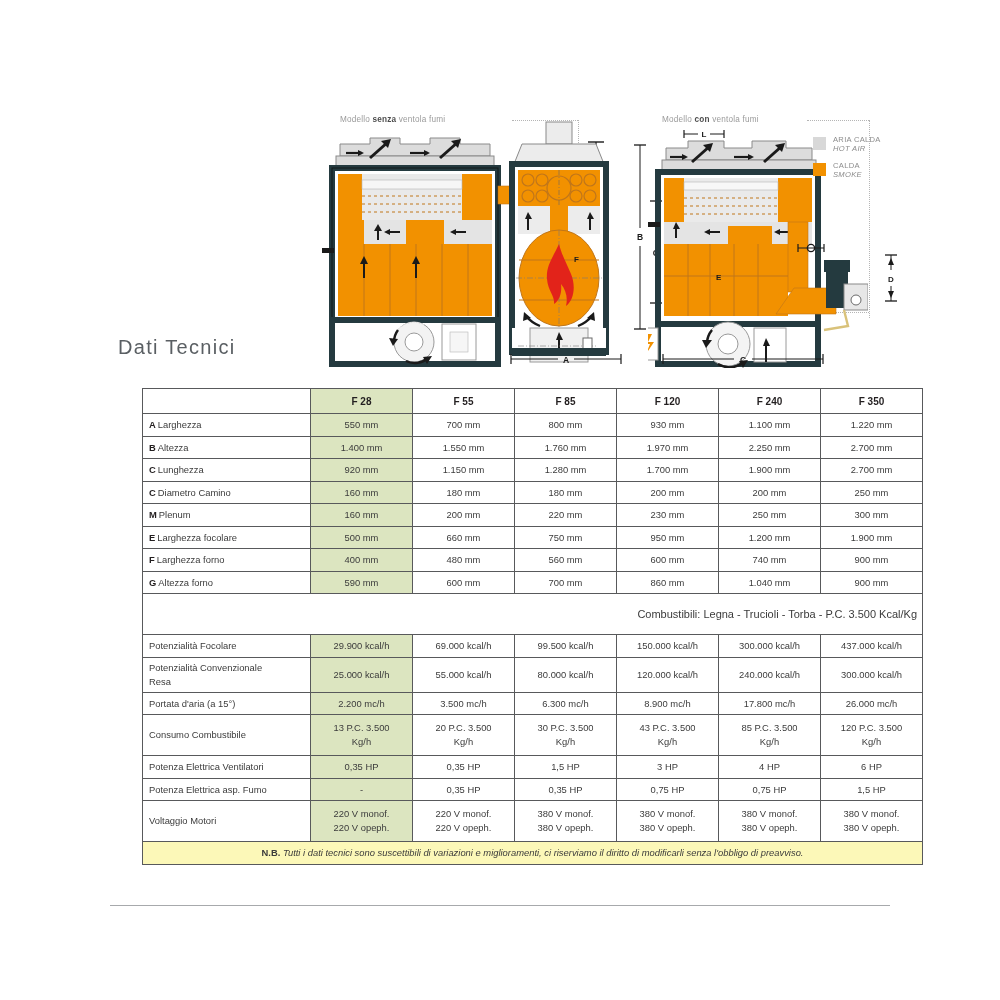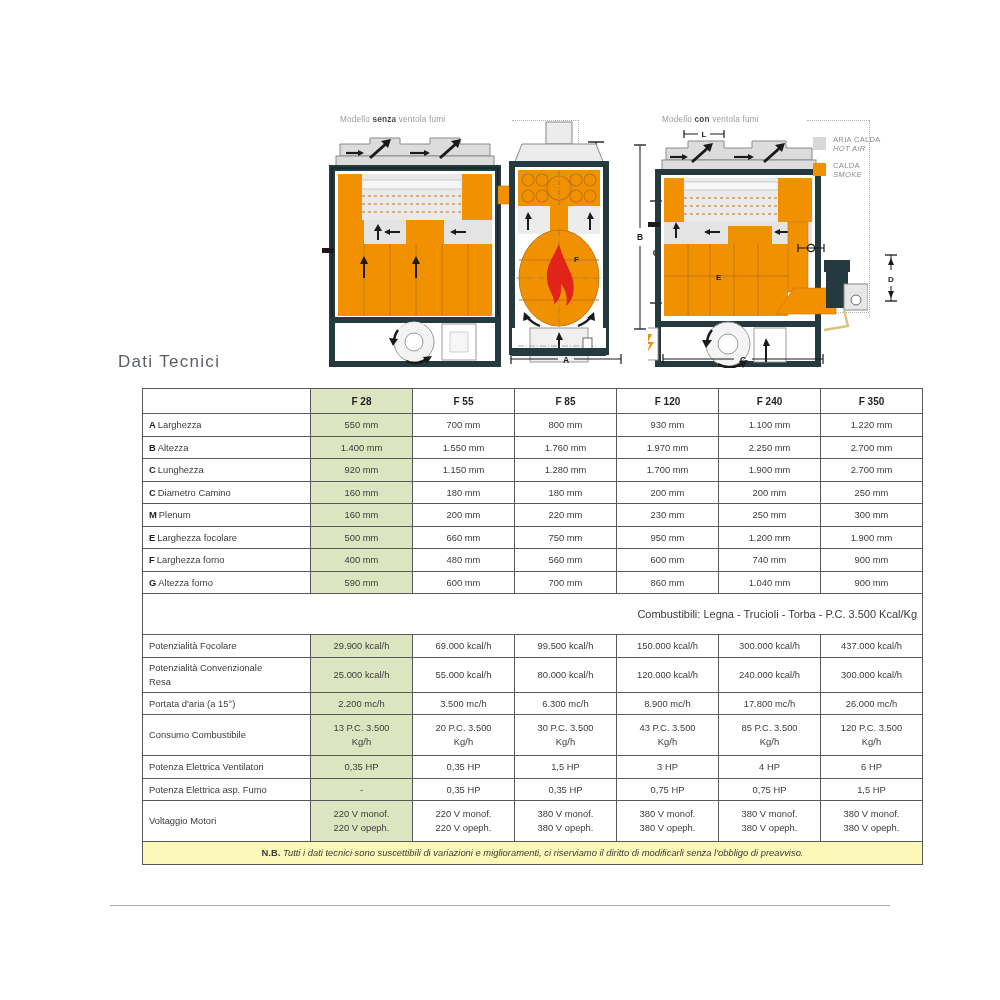--- a/index.html
+++ b/index.html
@@ -41,22 +41,22 @@
   .swatch{width:13px;height:13px;flex:0 0 13px;margin-right:7px;margin-top:1px;}
   .sw-air{background:#d8d8d8;}
   .sw-smoke{background:#f29100;}
   .legtxt{line-height:1.12;overflow:hidden;width:62px;}
   .legtxt .t1{font-size:7.6px;color:#8c8c8c;letter-spacing:.3px;white-space:nowrap;}
   .legtxt .t2{font-size:7.6px;color:#8c8c8c;font-style:italic;letter-spacing:.3px;white-space:nowrap;}
   .legclip{position:absolute;left:795px;top:28px;width:10px;height:60px;background:#fff;}
 
   
   .title{
-    position:absolute;left:18px;top:252px;
-    font-size:17px;color:#5a5f63;letter-spacing:1.3px;
+    position:absolute;left:18px;top:236px;
+    font-size:20px;color:#5a5f63;letter-spacing:1.3px;
   }
 
   
   .tbl-wrap{position:absolute;left:10px;top:288px;width:780px;padding-left:32px;}
   table.dt{
     border-collapse:collapse;width:780px;
     table-layout:fixed;
   }
   table.dt td{
     border:1px solid #58595b;

